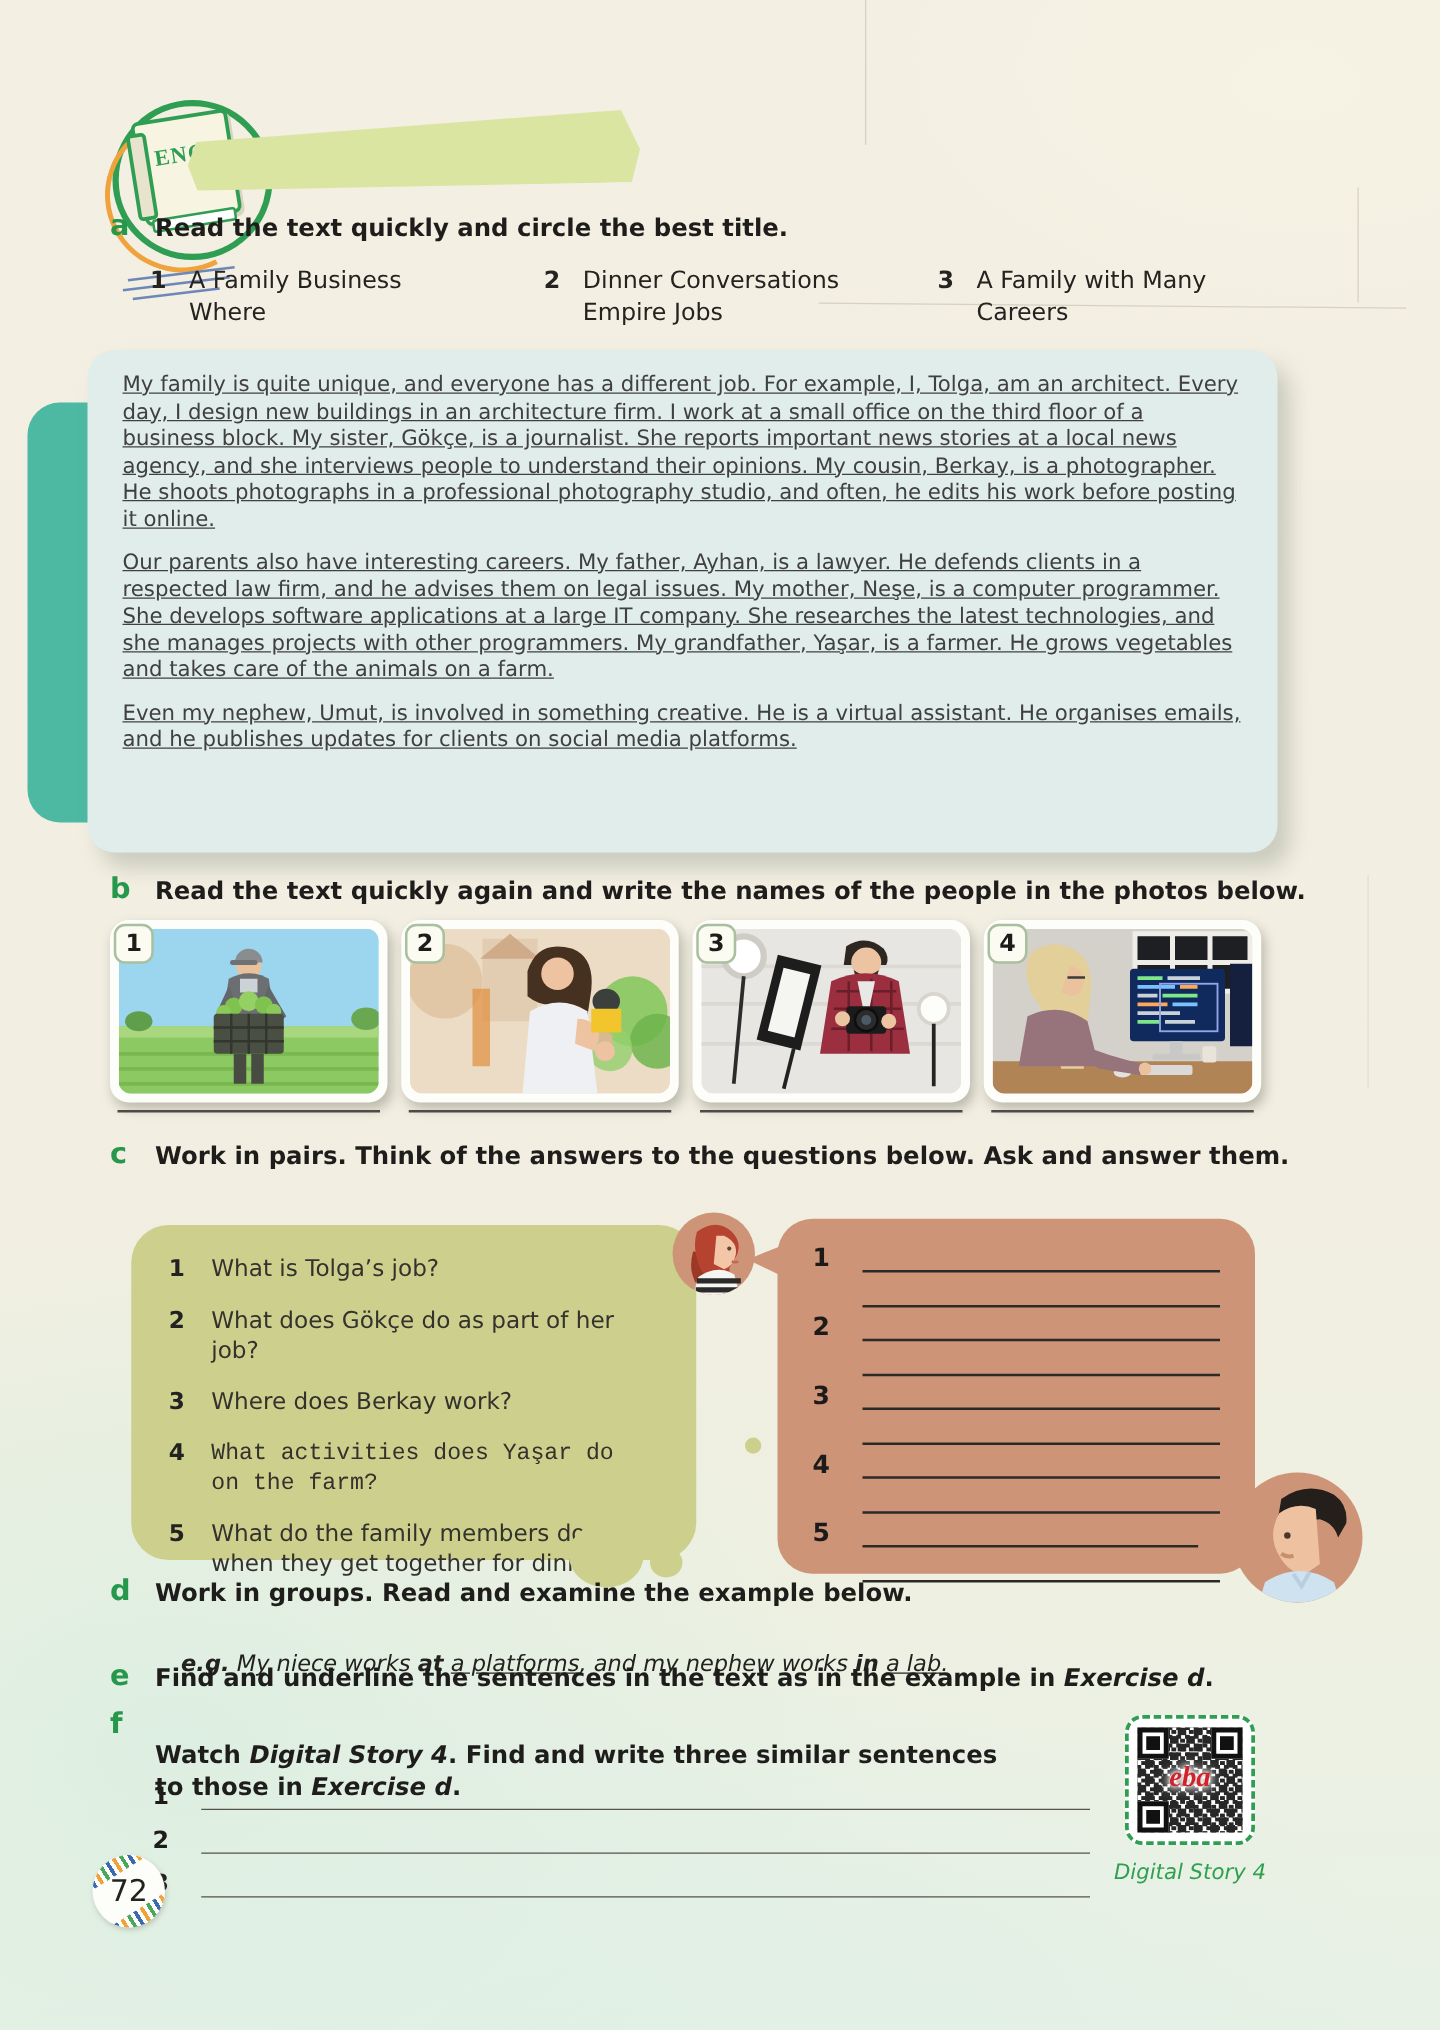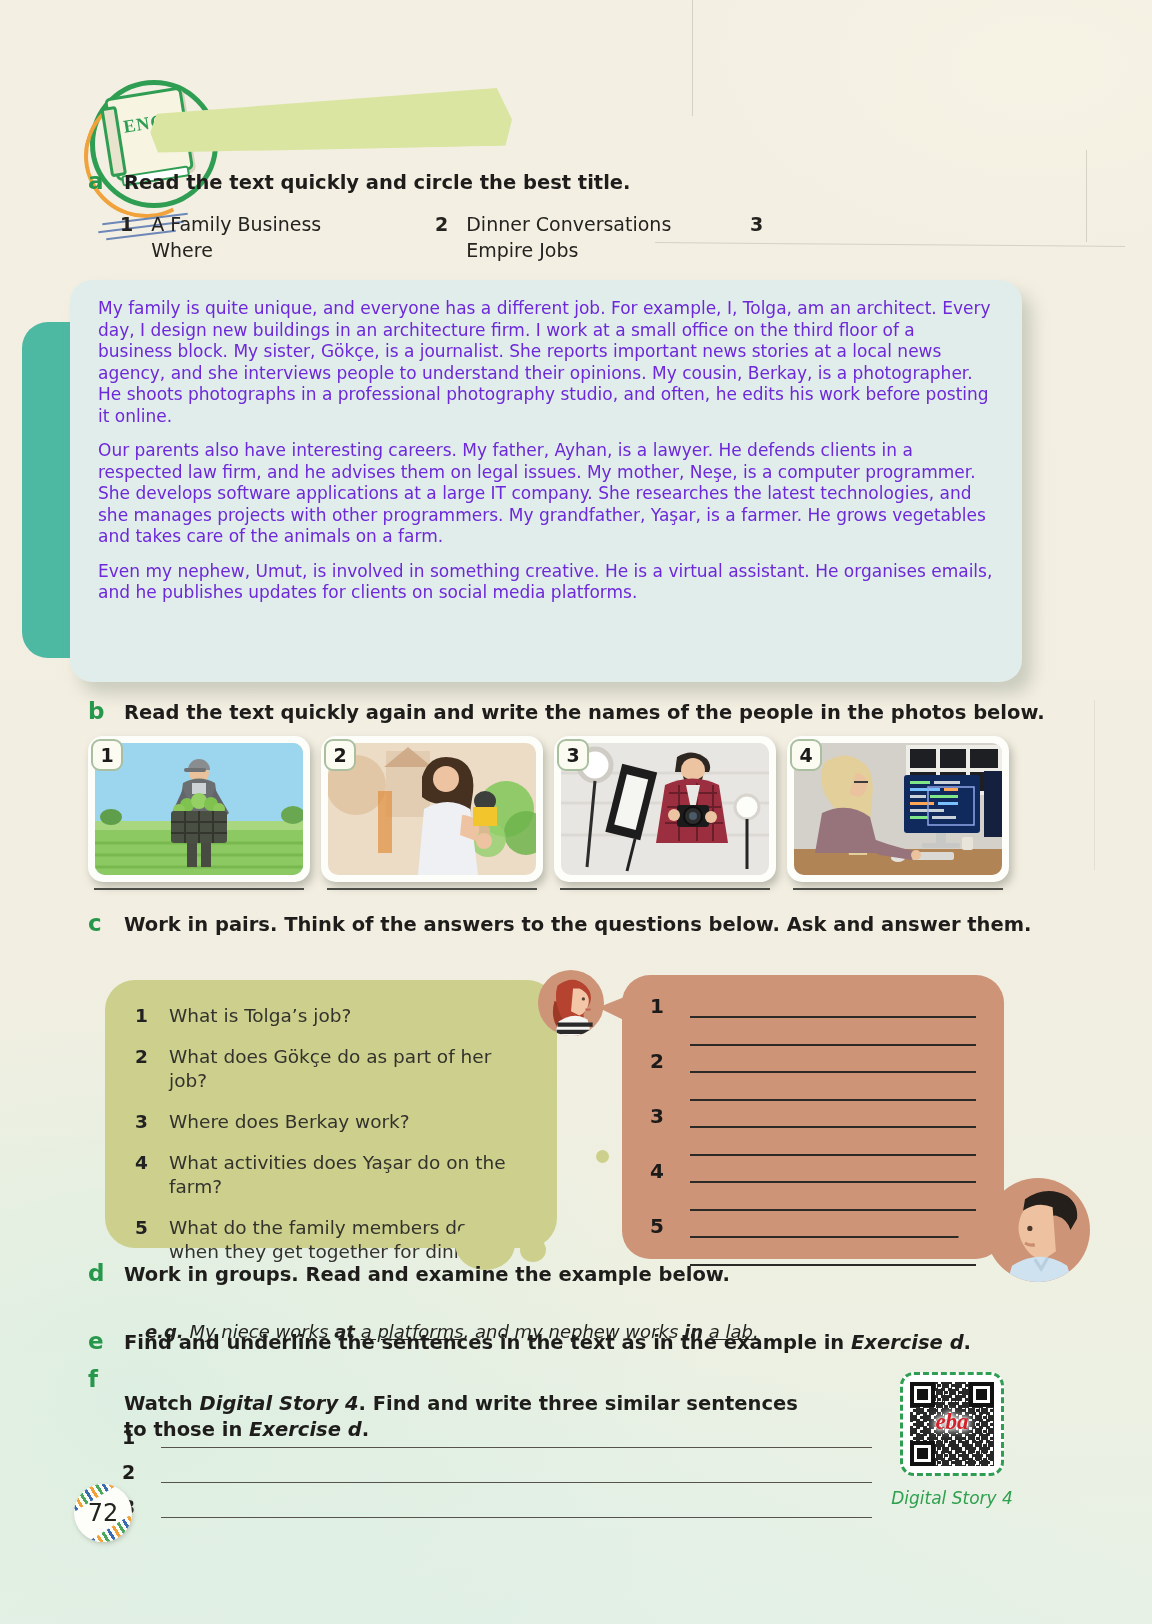--- a/index.html
+++ b/index.html
@@ -29,21 +29,21 @@
   .heading{font-weight:bold;font-size:19.5px;color:#1e1d1b;line-height:1.32;}
   .ex{position:absolute;left:88px;display:flex;gap:14px;align-items:flex-start;}
   
   .options{position:absolute;top:212px;left:0;width:1152px;}
   .option{position:absolute;display:flex;gap:18px;font-size:19px;color:#242320;line-height:1.35;}
   .option .num{font-weight:bold;}
   
   .passage-wrap{position:absolute;left:70px;top:280px;width:952px;height:402px;}
   .passage-accent{position:absolute;left:-48px;top:42px;width:120px;height:336px;background:#4db9a3;border-radius:26px;}
   .passage-card{position:absolute;inset:0;background:#e1edea;border-radius:22px;padding:18px 28px 16px 28px;box-sizing:border-box;box-shadow:10px 12px 16px rgba(140,150,133,.38);}
-  .passage-card p{margin:0 0 13px 0;font-size:17px;line-height:21.5px;color:#6d28d9;}
+  .passage-card p{margin:0 0 13px 0;font-size:17px;line-height:21.5px;color:#404040;text-decoration:underline;}
   
   .photo-card{position:absolute;top:736px;width:222px;height:146px;background:#fdfdfa;border-radius:15px;padding:7px;box-sizing:border-box;box-shadow:3px 5px 9px rgba(120,122,108,.45);}
   .photo-img{position:absolute;inset:7px;border-radius:10px;overflow:hidden;}
   .photo-num{position:absolute;left:3px;top:3px;width:32px;height:32px;background:#fbfbf2;border:2px solid #a9bfa0;border-radius:9px;z-index:2;display:flex;align-items:center;justify-content:center;font-weight:bold;font-size:19px;color:#1d1c1a;box-sizing:border-box;}
   .photo-line{position:absolute;top:888px;width:210px;border-bottom:2px solid #4c4c46;}
   
   .q-bubble{position:absolute;left:105px;top:980px;width:452px;height:268px;background:#cdd08d;border-radius:30px;padding:24px 26px 0 30px;box-sizing:border-box;}
   .q-row{display:flex;gap:18px;margin-bottom:17px;font-size:18.5px;color:#33322c;line-height:1.3;}
   .q-row .num{font-weight:bold;color:#222;flex:none;width:16px;}
   .q-row .q-text{max-width:360px;}
@@ -115,20 +115,21 @@
     <div class="option" style="left:120px;">
       <span class="num">1</span>
       <span style="max-width:178px;">A Family Business Where</span>
     </div>
     <div class="option" style="left:435px;">
       <span class="num">2</span>
       <span style="max-width:212px;">Dinner Conversations Empire Jobs</span>
     </div>
     <div class="option" style="left:750px;">
       <span class="num">3</span>
+      <span style="max-width:190px;">A Family with Many Careers</span>
     </div>
   </div>
 
   <div class="passage-wrap">
     <div class="passage-accent"></div>
     <div class="passage-card">
       <p>My family is quite unique, and everyone has a different job. For example, I, Tolga, am an architect. Every day, I design new buildings in an architecture firm. I work at a small office on the third floor of a business block. My sister, Gökçe, is a journalist. She reports important news stories at a local news agency, and she interviews people to understand their opinions. My cousin, Berkay, is a photographer. He shoots photographs in a professional photography studio, and often, he edits his work before posting it online.</p>
       <p>Our parents also have interesting careers. My father, Ayhan, is a lawyer. He defends clients in a respected law firm, and he advises them on legal issues. My mother, Neşe, is a computer programmer. She develops software applications at a large IT company. She researches the latest technologies, and she manages projects with other programmers. My grandfather, Yaşar, is a farmer. He grows vegetables and takes care of the animals on a farm.</p>
       <p>Even my nephew, Umut, is involved in something creative. He is a virtual assistant. He organises emails, and he publishes updates for clients on social media platforms.</p>
     </div>
@@ -283,21 +284,21 @@
     <div class="q-row">
       <span class="num">2</span>
       <span class="q-text">What does Gökçe do as part of her job?</span>
     </div>
     <div class="q-row">
       <span class="num">3</span>
       <span class="q-text">Where does Berkay work?</span>
     </div>
     <div class="q-row">
       <span class="num">4</span>
-      <span class="q-text" style="max-width:348px;">What activities does Yaşar do on the farm?</span>
+      <span class="q-text" style="max-width:348px;font-family:Liberation Mono, monospace;">What activities does Yaşar do on the farm?</span>
     </div>
     <div class="q-row">
       <span class="num">5</span>
       <span class="q-text" style="max-width:352px;">What do the family members do when they get together for dinner?</span>
     </div>
   </div>
   <div class="bump" style="left:455px;top:1218px;width:60px;height:52px;"></div>
   <div class="bump" style="left:520px;top:1238px;width:26px;height:24px;"></div>
   <div class="bump" style="left:596px;top:1150px;width:13px;height:13px;"></div>
 

